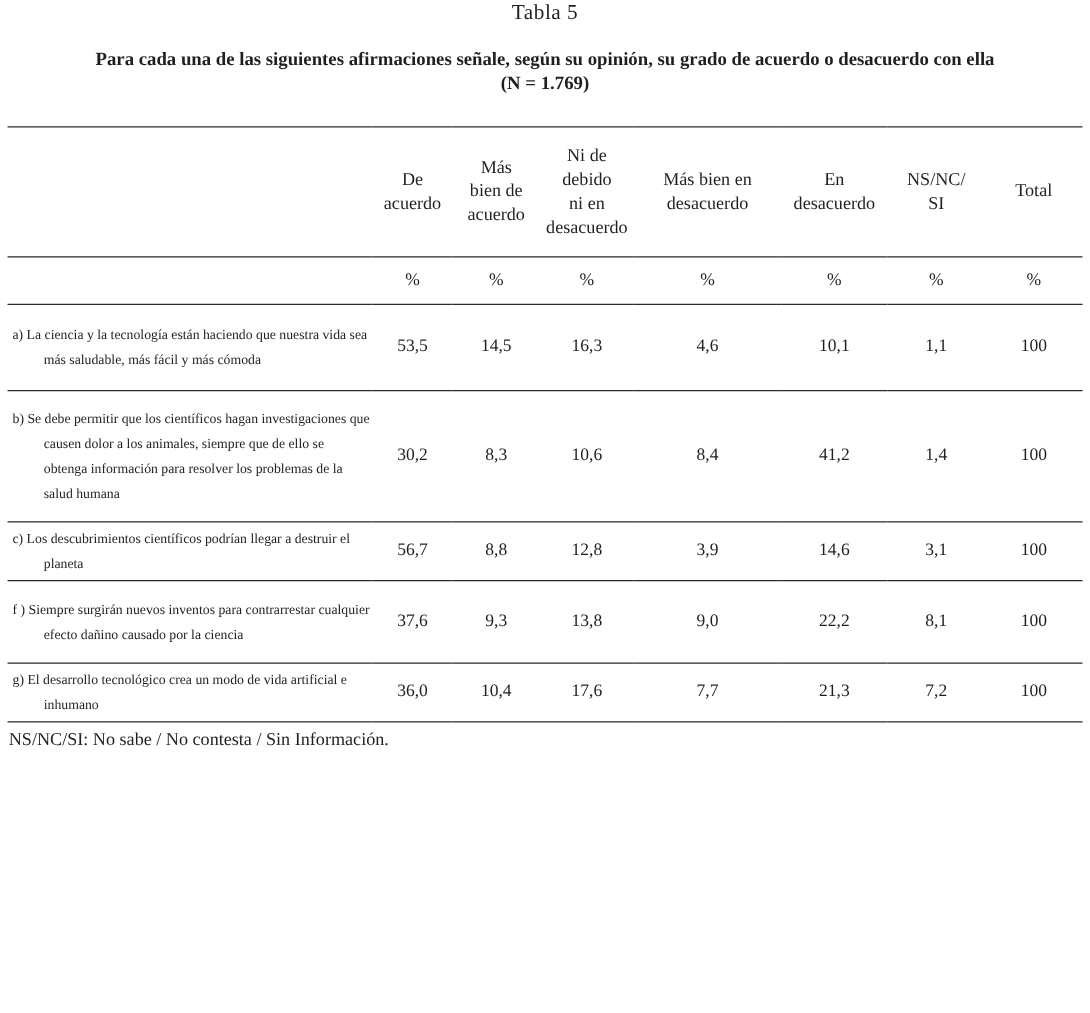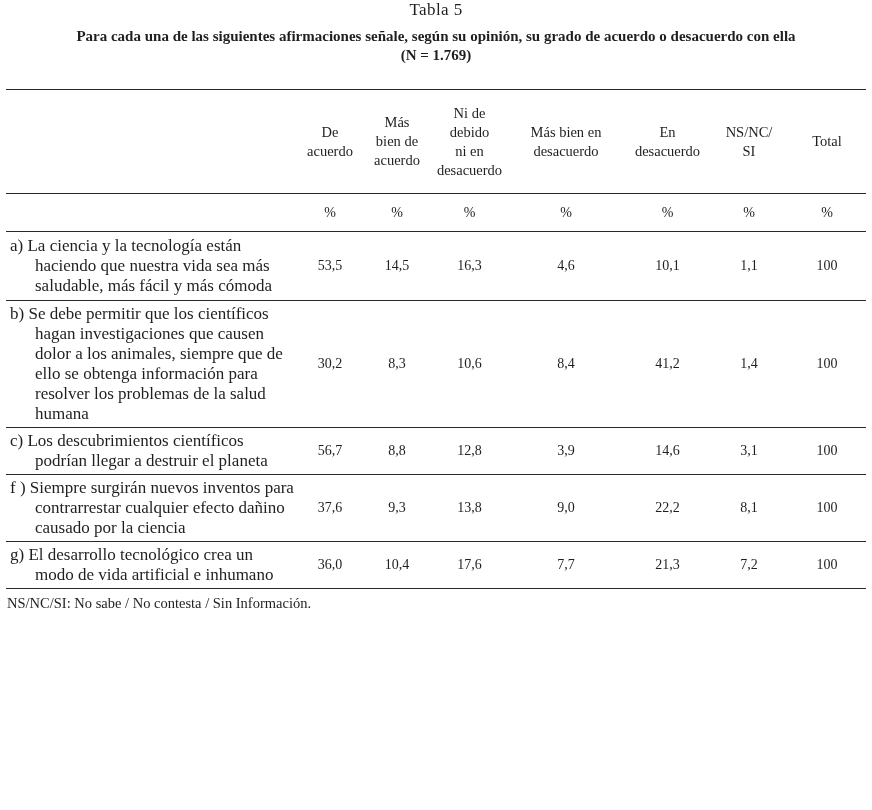--- a/index.html
+++ b/index.html
@@ -20,21 +20,21 @@
     text-align: center;
     font-size: 17px;
     line-height: 20px;
     letter-spacing: 0.4px;
   }
   .caption {
     text-align: center;
     font-weight: bold;
     font-size: 15px;
     line-height: 19px;
-    margin-top: 7px;
+    margin-top: 19px;
     padding: 0 30px;
   }
   table.survey {
     border-collapse: collapse;
     table-layout: fixed;
     width: 860px;
     margin: 24px auto 0 auto;
     border-top: 1px solid #2a2a2a;
   }
   th, td { font-weight: normal; vertical-align: middle; }
@@ -52,21 +52,21 @@
     border-bottom: 1px solid #2a2a2a;
     height: 38px;
   }
   tbody td {
     border-bottom: 1px solid #2a2a2a;
     font-size: 14px;
     text-align: center;
   }
   td.stmt {
     text-align: left;
-    font-size: 17px;
+    font-size: 11px;
     line-height: 20px;
     padding: 3px 2px 3px 29px;
     text-indent: -25px;
   }
   tr.rh69 { height: 69px; }
   tr.rh105 { height: 105px; margin-top: 44px; }
   tr.rh46 { height: 46px; }
   tr.rh84 { height: 84px; }
   tr.rh66 { height: 66px; }
   .footnote {

